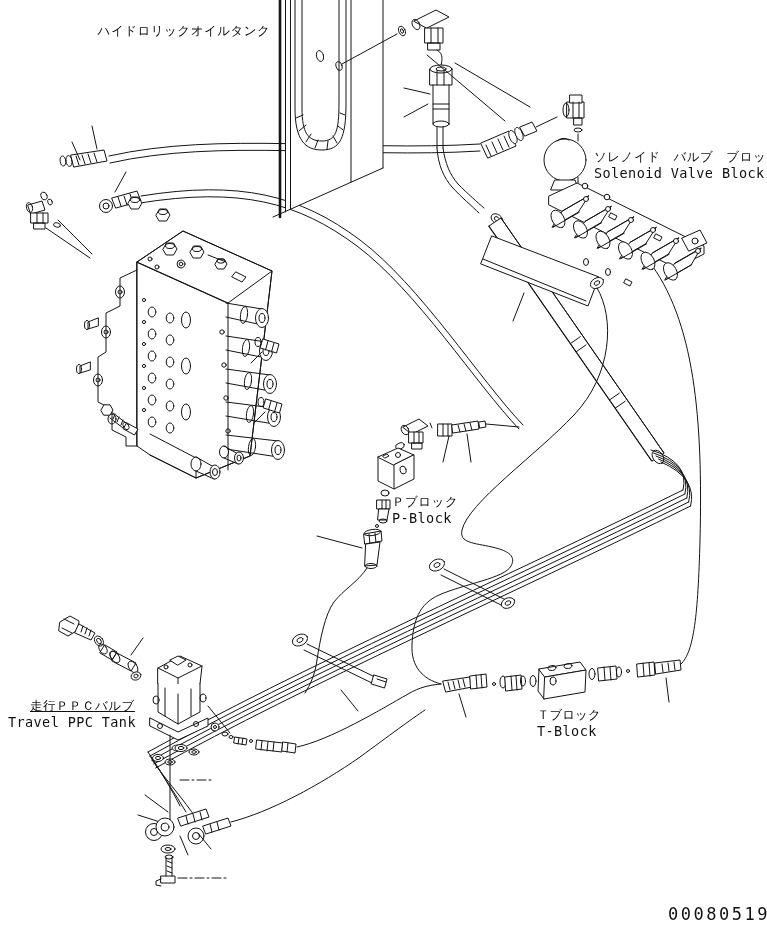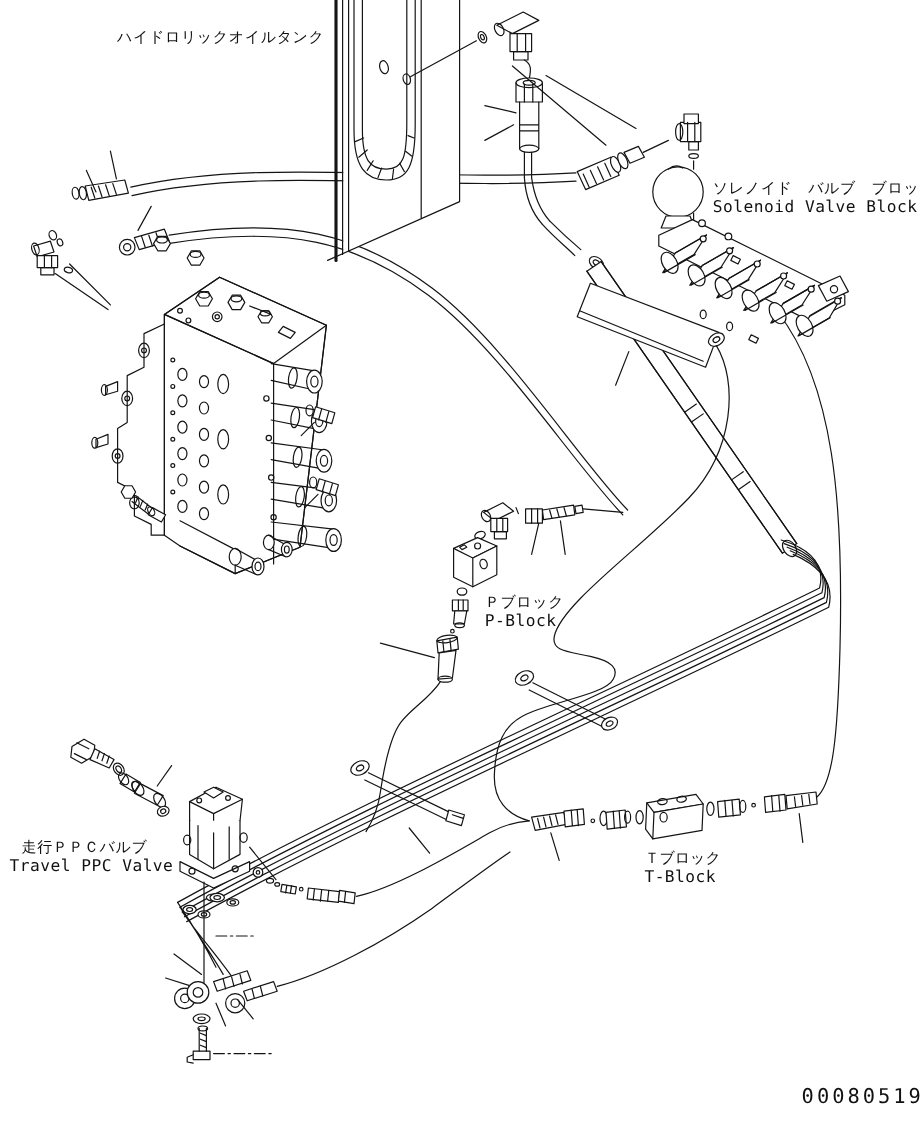--- a/index.html
+++ b/index.html
@@ -457,28 +457,28 @@
   <div class="lbl center" style="left:84px;top:22px;width:200px;">
     <div class="jp">ハイドロリックオイルタンク</div>
   </div>
 
   <div class="lbl" style="left:594px;top:148px;">
     <div class="jp">ソレノイド　バルブ　ブロック</div>
     <div class="en">Solenoid Valve Block</div>
   </div>
 
 
-  <div class="lbl" style="left:404px;top:493px;">
+  <div class="lbl" style="left:392px;top:493px;">
     <div class="jp">Ｐブロック</div>
     <div class="en">P-Block</div>
   </div>
 
   <div class="lbl" style="left:8px;top:697px;">
-    <div class="jp" style="margin-left:10px;">走行ＰＰＣバルブ</div>
-    <div class="en">Travel PPC Valve</div>
+    <div class="jp" style="margin-left:22px;text-decoration:underline;">走行ＰＰＣバルブ</div>
+    <div class="en">Travel PPC Tank</div>
   </div>
 
   <div class="lbl" style="left:537px;top:706px;">
     <div class="j" style="font-size:12.5px;">Ｔブロック</div>
     <div class="en">T-Block</div>
   </div>
 
   <div class="partnum">00080519</div>
 </div>
 

